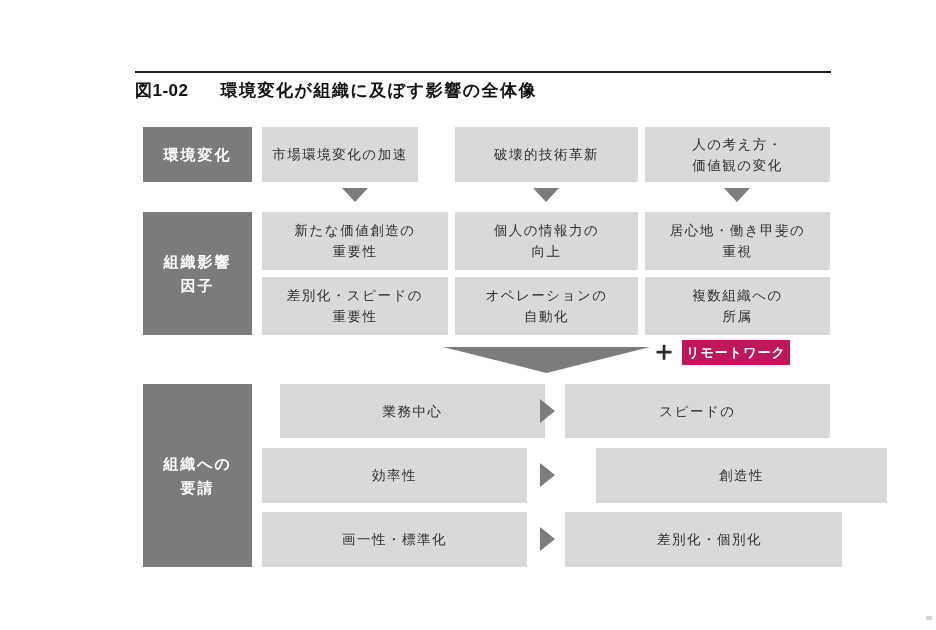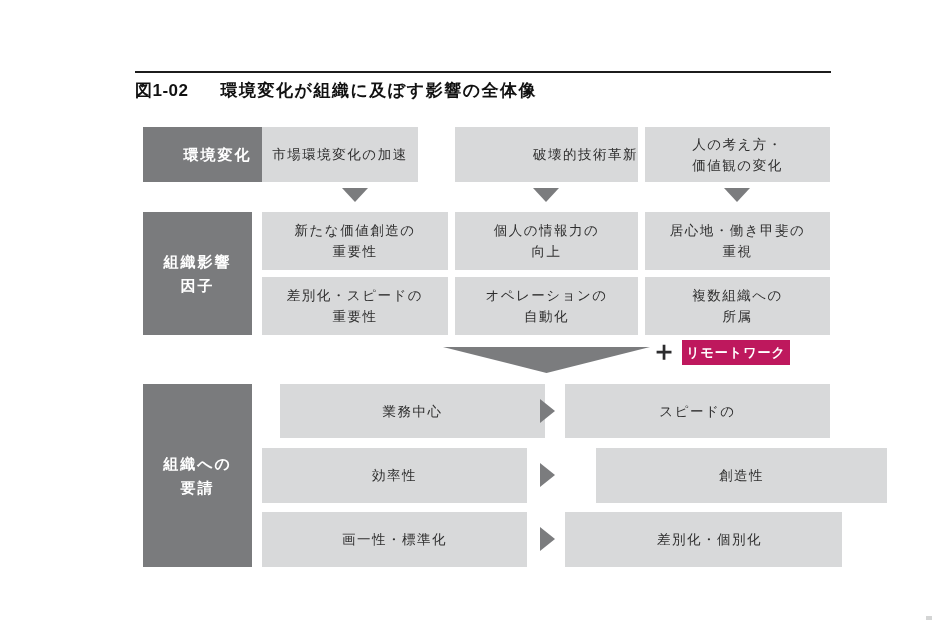--- a/index.html
+++ b/index.html
@@ -33,23 +33,23 @@
   }
   .light-box {
     background: #d8d9da; color: #2e2e2e;
     display: flex; align-items: center; justify-content: center;
     text-align: center; font-size: 13.5px;
     letter-spacing: 1.5px; line-height: 21px;
   }
   .multiline { white-space: pre-line; }
 
   
-  .env-label { left: 143px; top: 127px; width: 109px; height: 55px; padding-left: 20px; }
+  .env-label { left: 143px; top: 127px; width: 109px; height: 55px; }
   .env-box-0 { left: 262px; top: 127px; width: 156px; height: 55px; }
-  .env-box-1 { left: 455px; top: 127px; width: 183px; height: 55px; justify-content: flex-end; }
+  .env-box-1 { left: 455px; top: 127px; width: 183px; height: 55px; }
   .env-box-2 { left: 645px; top: 127px; width: 185px; height: 55px; }
 
   
   .down-arrow {
     width: 0; height: 0;
     border-left: 13px solid transparent;
     border-right: 13px solid transparent;
     border-top: 14px solid #7b7c7e;
   }
   .down-arrow-0 { left: 342px; top: 188px; }

